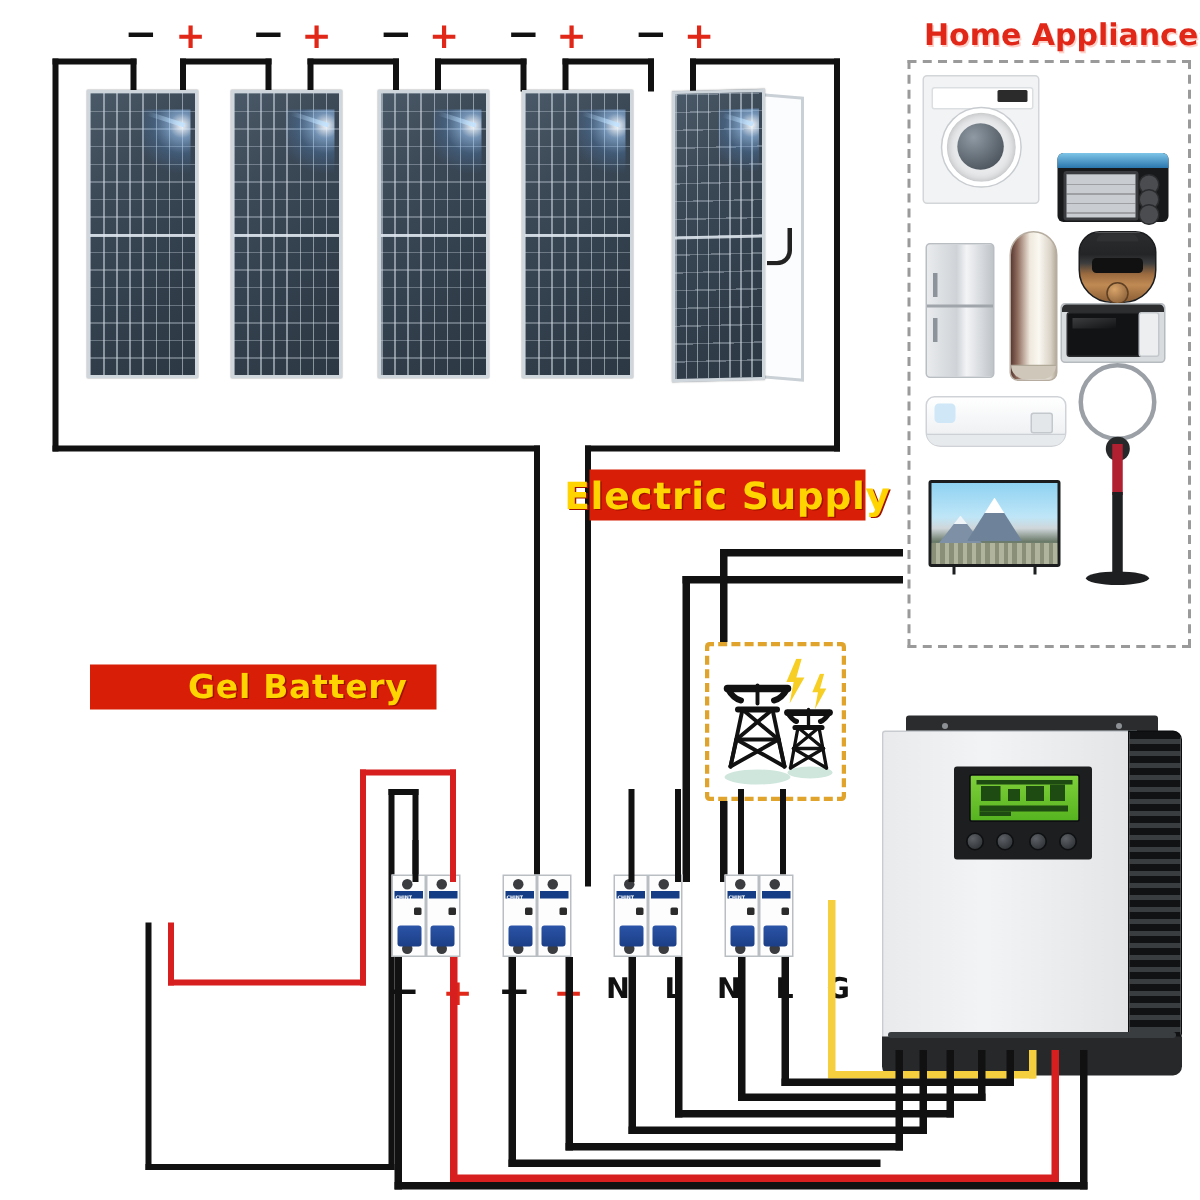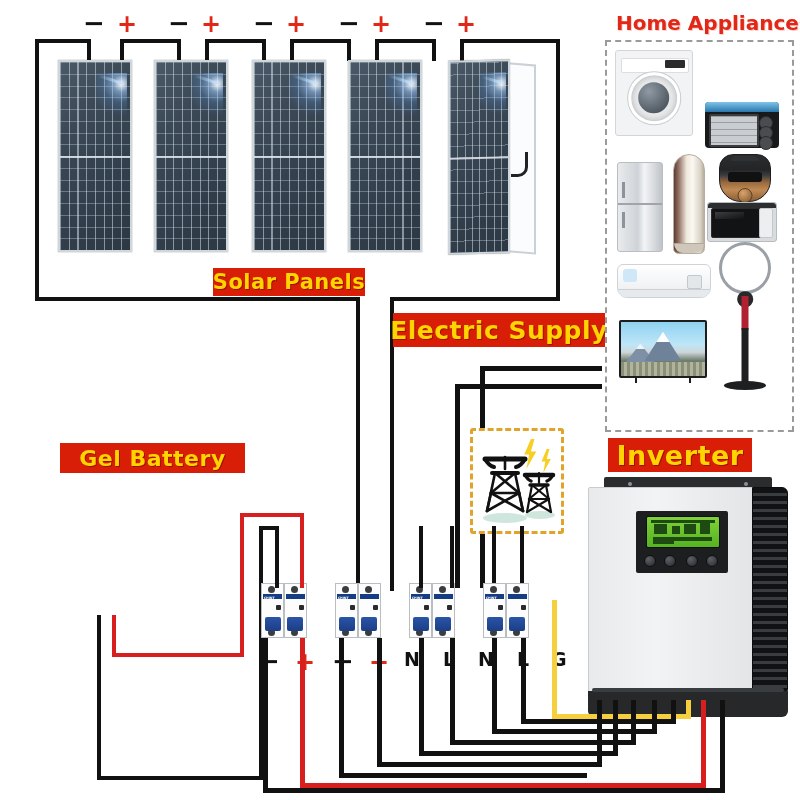--- a/index.html
+++ b/index.html
@@ -270,27 +270,25 @@
           <div class="midbar"></div>
           <div class="glare">
             <b></b>
           </div>
         </div>
     </div>
 
     <div class="abs" style="left:511px;top:152px;width:14px;height:22px;border-right:3px solid #222;border-bottom:3px solid #222;border-radius:0 0 10px 0;"></div>
   </div>
 
-  <div class="plate" style="left:213px;top:268px;width:152px;height:28px;font-size:21px;">Solar Panels</div>
-
-  <div class="plate" style="left:393px;top:313px;width:212px;height:34px;font-size:25px;">Electric Supply</div>
-
-  <div class="plate" style="left:60px;top:443px;width:185px;height:30px;font-size:22px;">Gel Battery</div>
-
-  <div class="plate" style="left:608px;top:438px;width:144px;height:34px;font-size:27px;">Inverter</div>
+
+  <div class="plate" style="left:393px;top:313px;width:184px;height:34px;font-size:25px;">Electric Supply</div>
+
+  <div class="plate" style="left:60px;top:443px;width:185px;height:30px;font-size:22px;padding-left:46px;">Gel Battery</div>
+
 
   <div class="plainred" style="left:616px;top:11px;font-size:20px;">Home Appliances</div>
 
   <div id="appl-box" style="left:605px;top:40px;width:185px;height:388px;">
 
     <div class="appl washer" style="left:8px;top:8px;width:76px;height:84px;">
       <div class="top"></div>
         <div class="disp"></div>
         <div class="door"></div>
     </div>

